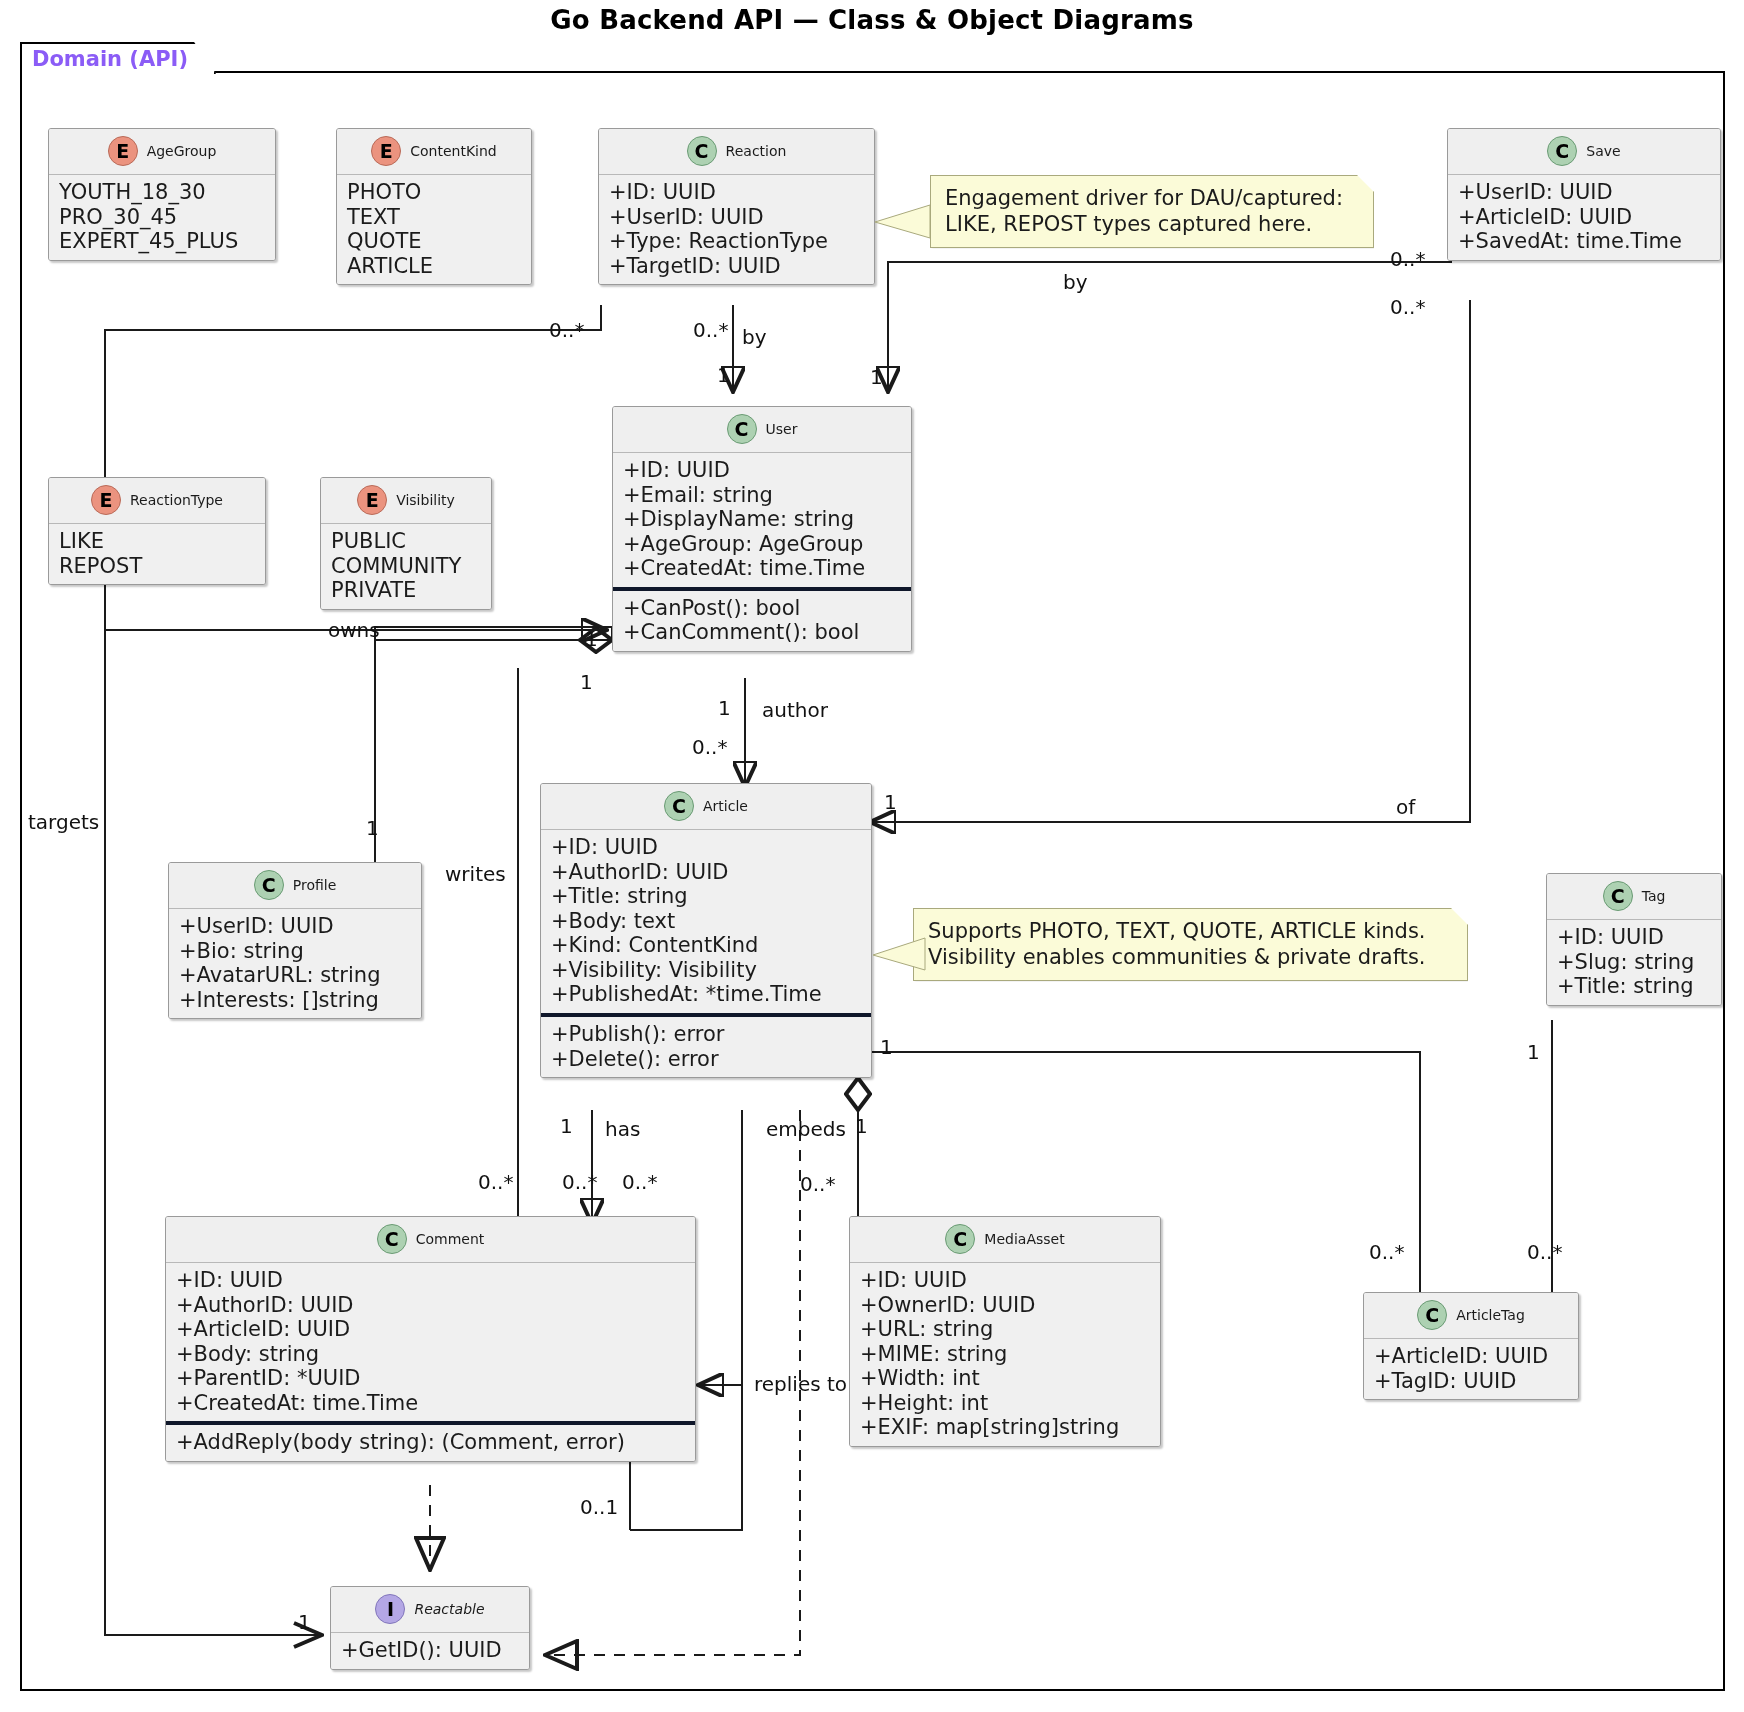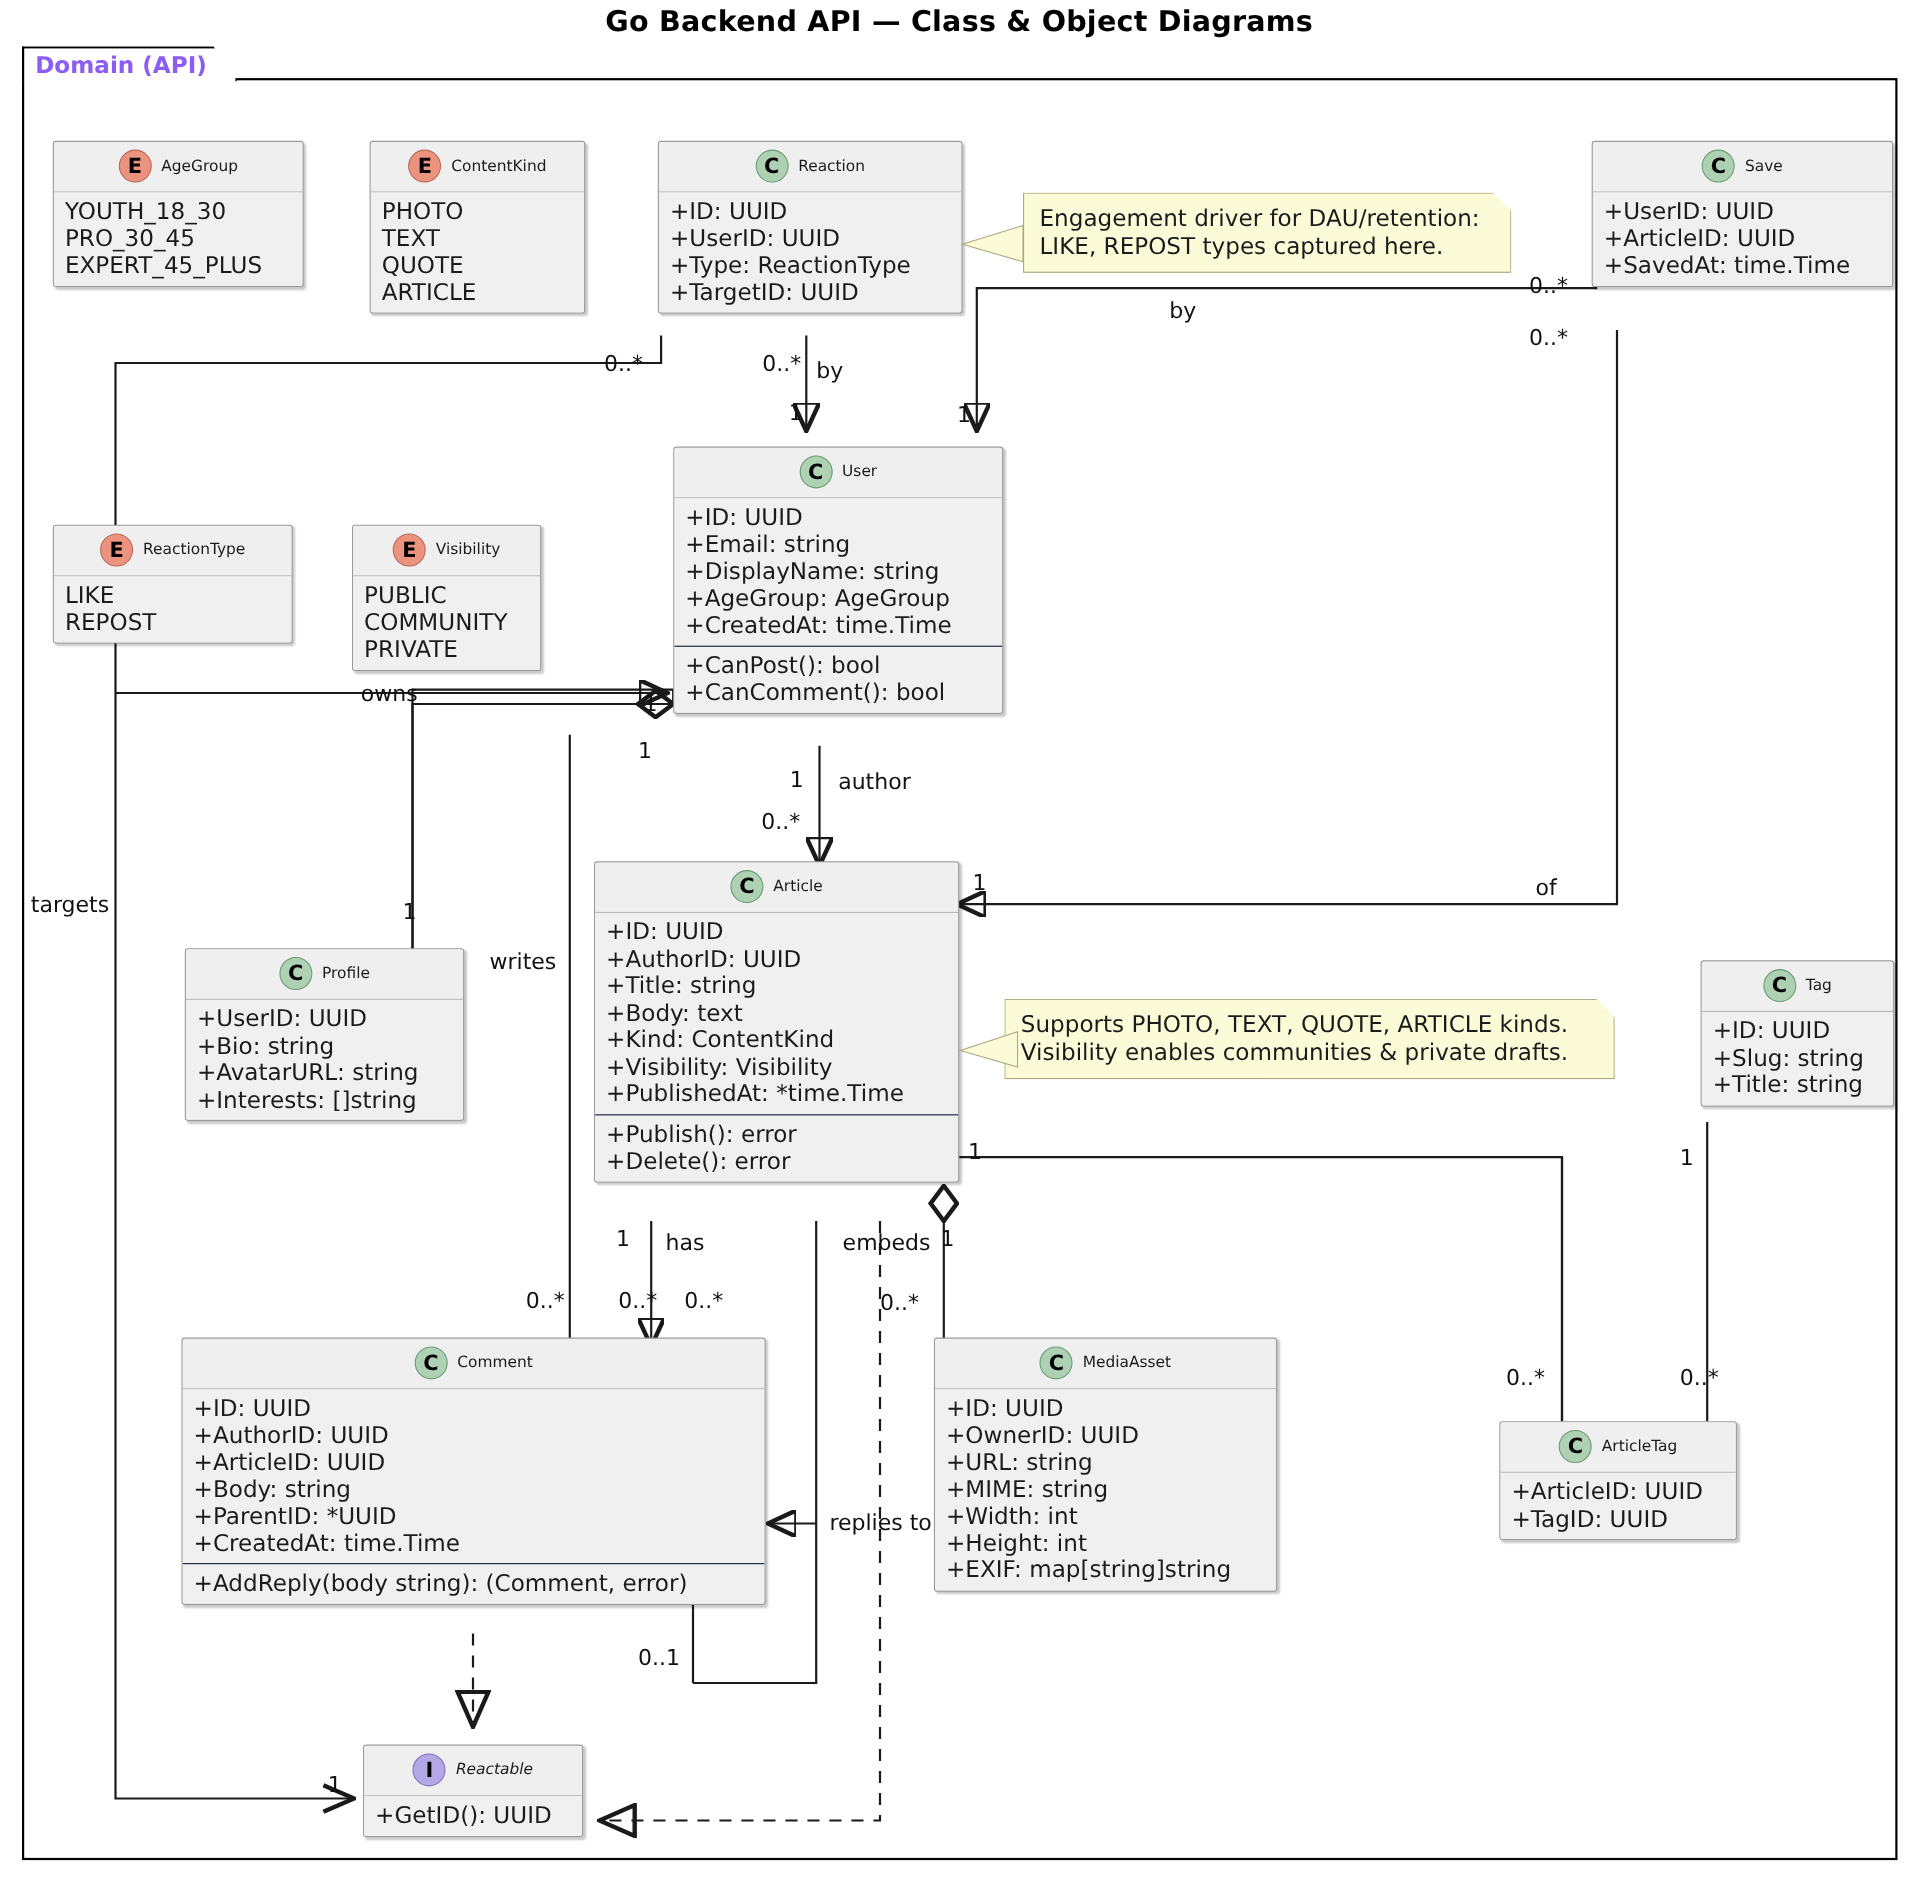--- a/index.html
+++ b/index.html
@@ -34,21 +34,21 @@
     overflow:hidden;
   }
   .uml .hdr{
     display:flex;align-items:center;justify-content:center;
     gap:9px;padding:7px 12px 8px 12px;
     background:#efefef;border-bottom:1px solid #b8b8b8;
   }
   .uml .hdr .nm{font-size:14px;color:#1b1b1b;white-space:nowrap;}
   .uml.iface .hdr .nm{font-style:italic;}
   .sec{padding:5px 10px 6px 10px;background:#f0f0f0;}
-  .sec + .sec{border-top:1px solid #0f172a;}
+  .sec + .sec{border-top:4px solid #0f172a;}
   .sec .row{font-size:21px;line-height:1.17;color:#1b1b1b;white-space:nowrap;}
 
   
   .badge{
     width:30px;height:30px;border-radius:50%;
     display:flex;align-items:center;justify-content:center;
     font-size:19px;font-weight:bold;color:#000;flex:0 0 auto;
     box-sizing:border-box;
   }
   .badge.c{background:#ADD1B2;border:1.6px solid #6a9b74;}
@@ -351,21 +351,21 @@
     <div class="hdr">
       <span class="badge i">I</span>
       <span class="nm">Reactable</span>
     </div>
     <div class="sec">
       <div class="row">+GetID(): UUID</div>
     </div>
   </div>
 
   <div class="note" style="left:930px;top:175px;width:444px;">
-    <div class="ln">Engagement driver for DAU/retention:</div>
+    <div class="ln">Engagement driver for DAU/captured:</div>
     <div class="ln">LIKE, REPOST types captured here.</div>
   </div>
 
   <div class="note" style="left:913px;top:908px;width:555px;">
     <div class="ln">Supports PHOTO, TEXT, QUOTE, ARTICLE kinds.</div>
     <div class="ln">Visibility enables communities &amp; private drafts.</div>
   </div>
 
   <svg width="1744" height="1712" style="position:absolute;left:0;top:0;overflow:visible;pointer-events:none;">
     <path d="M930,205 L875,222 L930,238 Z" fill="#FBFBD8" stroke="#a9a97d" stroke-width="1"></path>

